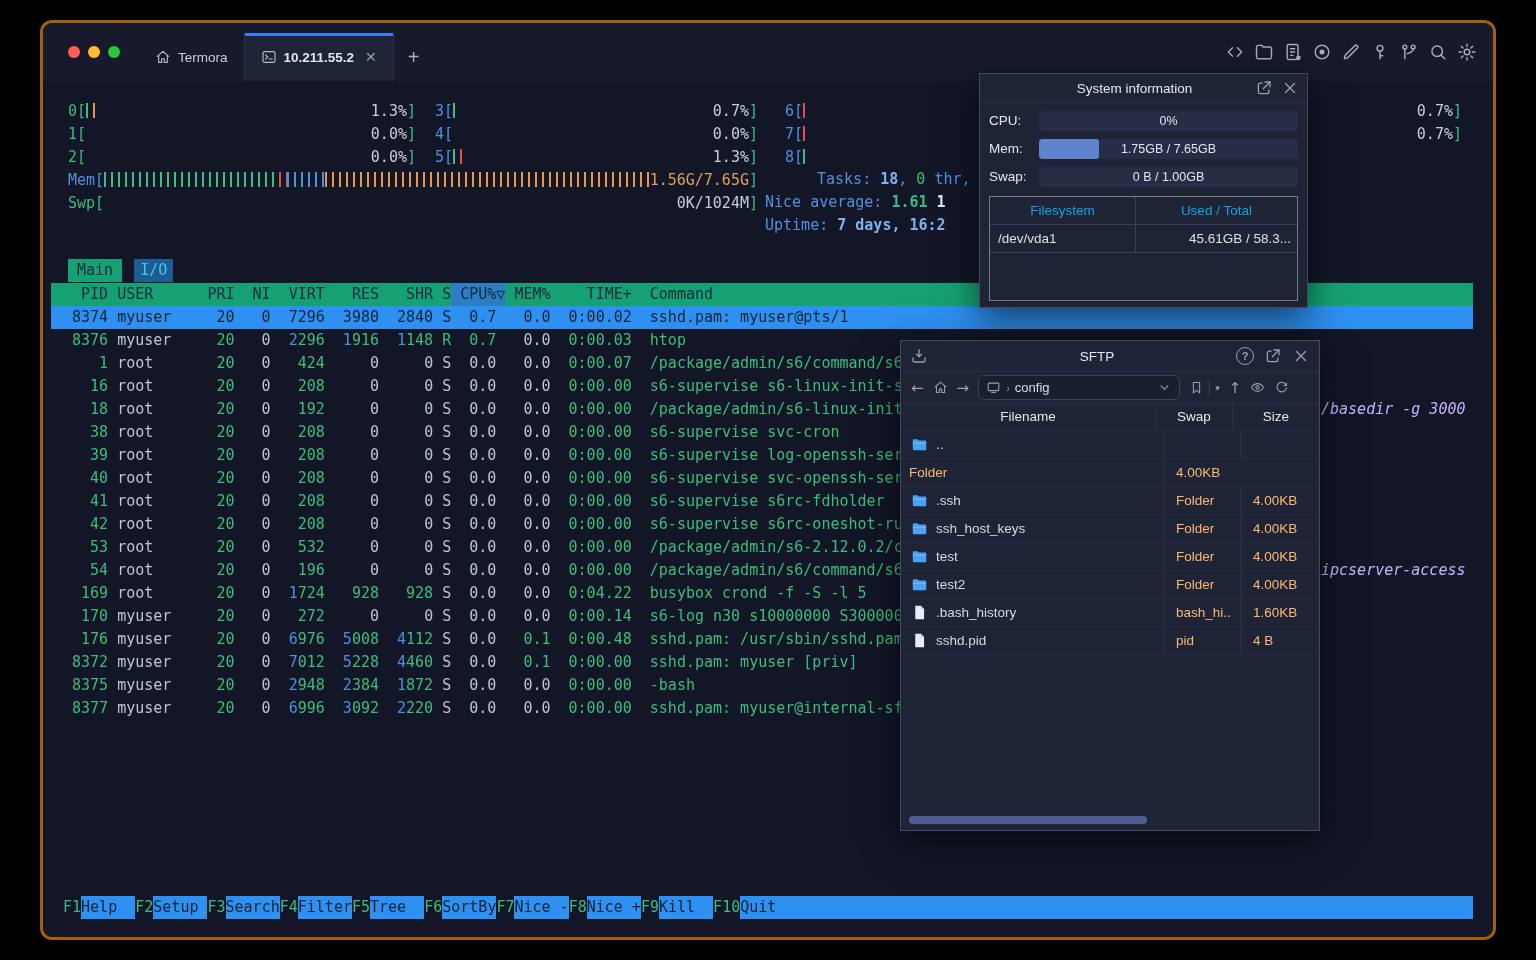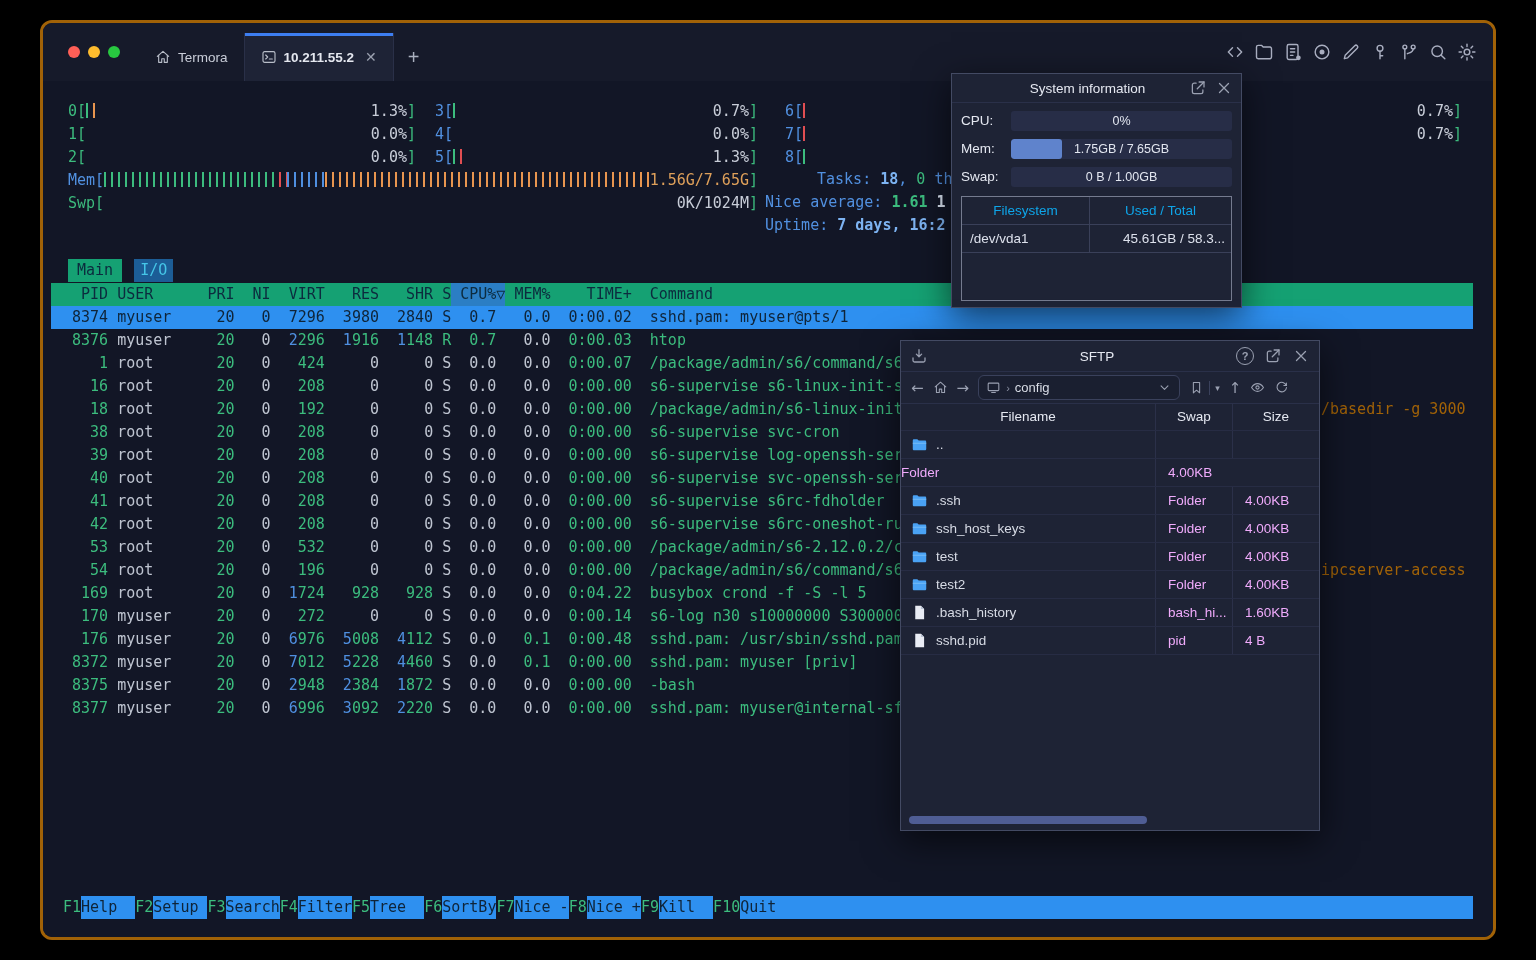--- a/index.html
+++ b/index.html
@@ -56,37 +56,37 @@
   .prow.hdr span{color:#0c2b3e;}
   .prow.hdr .hl{background:#2b7ec4;}
   .prow.sel{background:#2e90f0;}
   .prow.sel span,.prow.sel i{color:#0f2438 !important;}
   .pc{display:inline-block;overflow:visible;}
   .w5{width:5ch;text-align:right}.w10{width:10ch;text-align:left;margin-left:1ch}
   .w3{width:3ch;text-align:right}.w4{width:4ch;text-align:right}
   .w6{width:6ch;text-align:right}.w2{width:2ch;text-align:right}
   .w1{width:1ch;text-align:left}.w9{width:9ch;text-align:right}
   .ccmd{margin-left:2ch;text-align:left;}
-  .tail{position:absolute;left:1270px;top:0;color:#a16207;}
+  .tail{position:absolute;left:1270px;top:0;color:#c4b5fd;font-style:italic;}
 
   .fnbar{position:absolute;left:8px;top:815px;width:1422px;height:23px;display:flex;line-height:23px;white-space:pre;}
   .fnbar .pad{width:12px}
   .fk{color:#3cbc7e;}
   .fl{width:6ch;background:#2e90f0;color:#0f2438;overflow:hidden;}
   .ffill{flex:1;background:#2e90f0;}
 
   
   .panel{position:absolute;background:#1e2335;border:1px solid #434a63;box-sizing:border-box;
          box-shadow:0 10px 34px rgba(0,0,0,.6);color:#dde1ec;font-size:13.5px;z-index:5;}
   .p-ico{width:18px;height:18px;color:#9ba1b2;display:inline-flex;}
   .p-ico svg{width:18px;height:18px;}
   .p-ico.sm{width:15px;height:15px}.p-ico.sm svg{width:15px;height:15px}
 
   
-  .sysinfo{left:908px;top:50px;width:291px;height:235px;}
+  .sysinfo{left:936px;top:50px;width:329px;height:235px;}
   .si-title{height:28px;display:flex;align-items:center;position:relative;border-bottom:1px solid #2a3049;}
   .si-title-text{flex:1;text-align:center;color:#e5e8f1;padding-left:34px;}
   .si-title .icons{display:flex;gap:8px;padding-right:8px;align-items:center;}
   .si-row{display:flex;align-items:center;margin:7px 9px 0 9px;height:21px;}
   .si-label{width:50px;color:#e5e8f1;}
   .si-bar{flex:1;height:20px;background:#272d47;border-radius:3px;position:relative;overflow:hidden;}
   .si-fill{position:absolute;left:0;top:0;bottom:0;background:#5f83cc;border-radius:3px;}
   .si-text{position:absolute;inset:0;text-align:center;line-height:20px;font-size:12.5px;color:#e2e6f0;}
   .fs-table{position:absolute;left:9px;right:9px;top:122px;bottom:6px;border:1px solid #757b8f;}
   .fs-row{display:grid;grid-template-columns:1fr 1.12fr;height:27px;line-height:27px;border-bottom:1px solid #3a4059;}
@@ -114,21 +114,21 @@
   .tri{color:#9ba1b2;font-size:9px;}
   .s-table{position:absolute;left:0;right:0;top:62px;bottom:22px;overflow:hidden;}
   .s-row{display:grid;grid-template-columns:254px 77px 1fr;height:27px;line-height:27px;
          border-bottom:1px solid #272c44;}
   .s-row span{overflow:hidden;white-space:nowrap;}
   .s-row span:nth-child(2),.s-row span:nth-child(3){border-left:1px solid #2b3049;padding-left:12px;}
   .s-row.head{color:#e5e8f1;}
   .s-row.head span{text-align:center;padding-left:0;}
   .f-name{display:flex;align-items:center;gap:8px;padding-left:10px;color:#d7dbe5;}
   .f-name svg{width:17px;height:17px;flex:none;}
-  .f-type,.f-size{color:#f0abfc;}
+  .f-type,.f-size{color:#fdba74;margin-left:8px;}
   .s-scroll{position:absolute;left:8px;bottom:6px;width:57%;height:8px;border-radius:4px;background:#4f5d94;}
 </style>
 </head>
 <body>
 
 <div class="stage">
  <div class="window">
 
   <div class="titlebar">
     <div class="lights">

